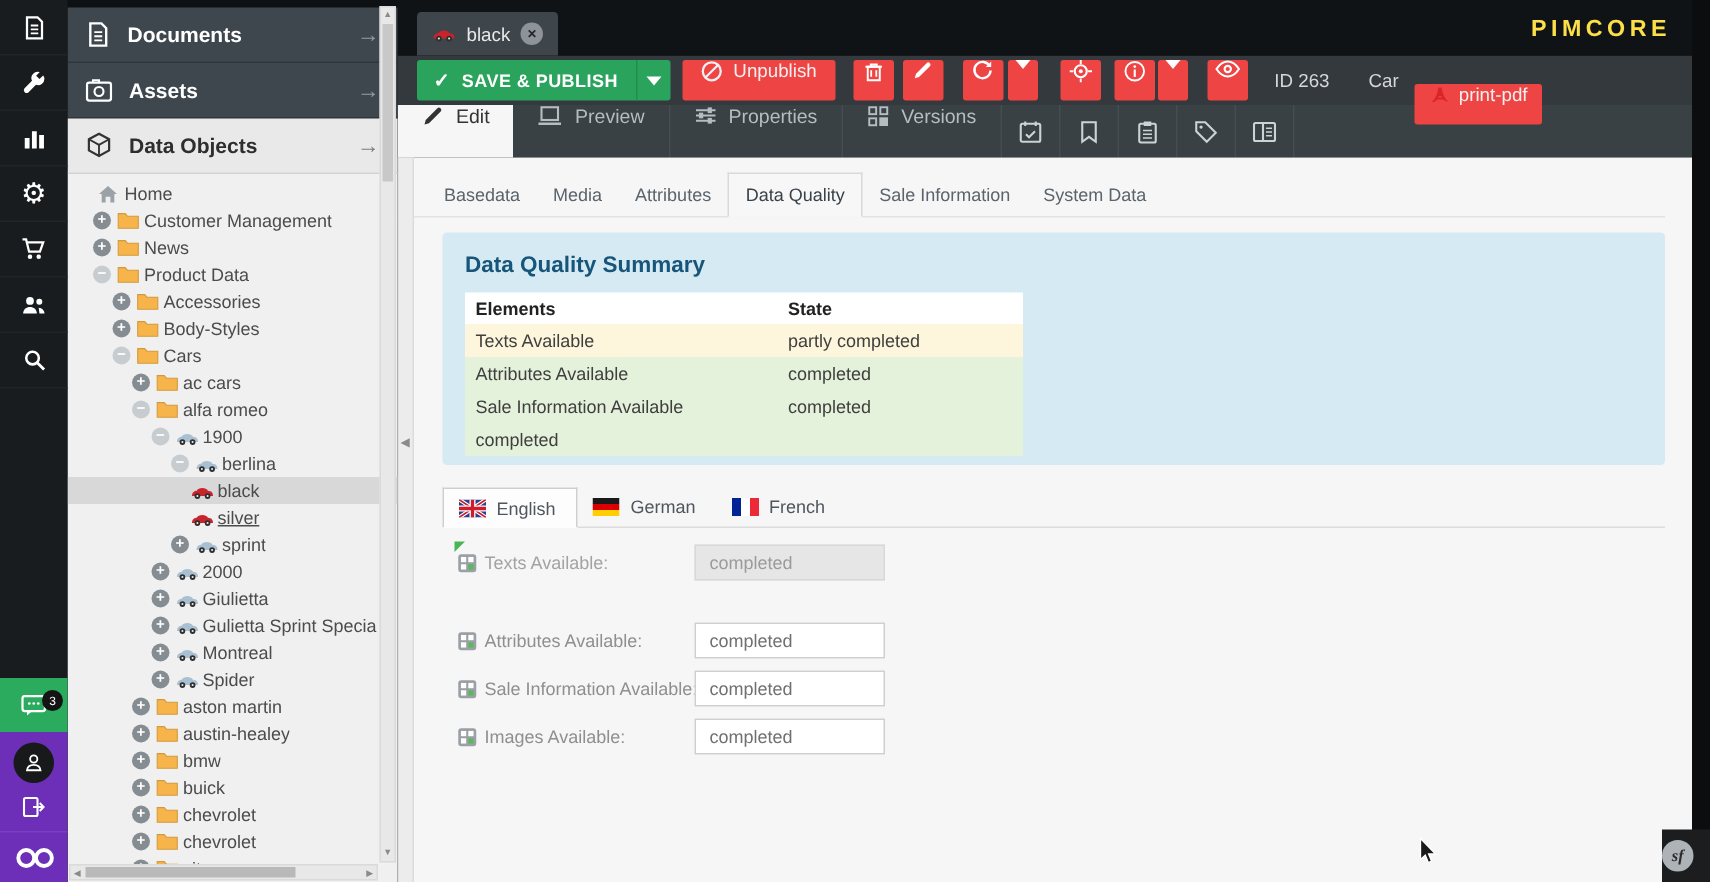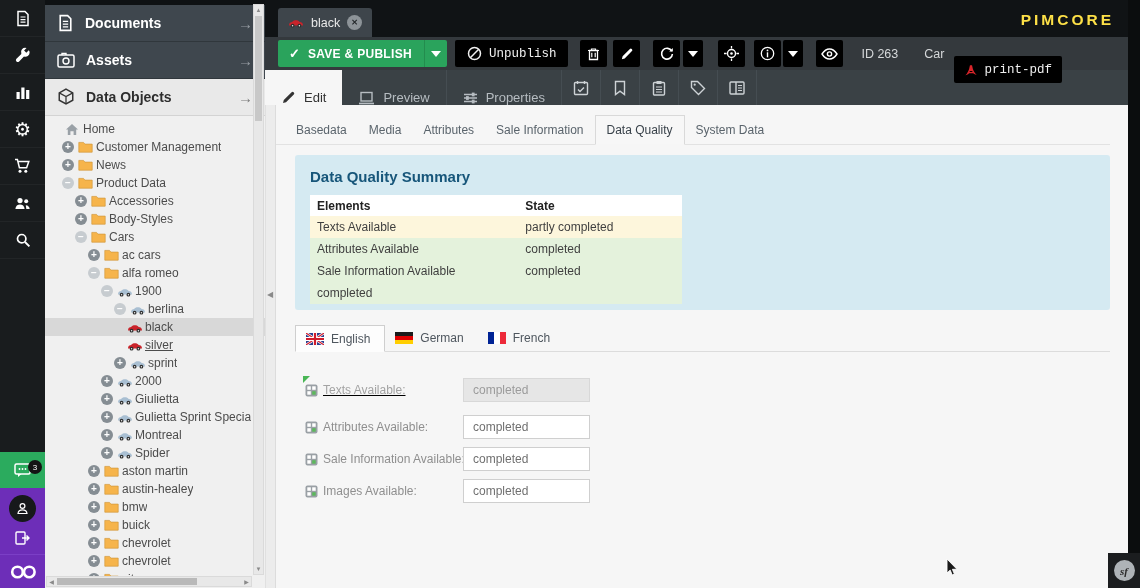--- a/index.html
+++ b/index.html
@@ -55,29 +55,29 @@
   .obj-tab { margin-left:13px; height:29px; background:#3e454b; border-radius:3px 3px 0 0; display:flex; align-items:center; gap:7px; padding:0 10px; color:#e9e9e9; font-size:12.5px; }
   .tab-close { width:15px; height:15px; border-radius:50%; background:#8d9398; color:#23272a; font-size:8px; font-weight:bold; display:flex; align-items:center; justify-content:center; }
   .brand { position:absolute; right:14px; top:11px; color:#fde047; font-size:15.5px; font-weight:bold; letter-spacing:3px; }
 
   .toolbar { height:33px; background:#34393d; display:flex; align-items:center; }
   .btn-save { margin-left:13px; height:27px; background:#2aa35c; border-radius:2px; display:flex; align-items:center; color:#fff; font-weight:bold; font-size:12px; }
   .btn-save .chk { padding:0 8px 0 11px; font-size:13px; }
   .btn-save .lbl { padding-right:12px; letter-spacing:.3px; }
   .btn-save .split { width:23px; height:27px; border-left:1px solid #238c4e; display:flex; align-items:center; justify-content:center; }
   .caret { width:0; height:0; border-left:5px solid transparent; border-right:5px solid transparent; border-top:6px solid #fff; }
-  .btn-dark { height:27px; background:#000000; border-radius:2px; display:flex; align-items:center; justify-content:center; color:#f0f0f0;font-family:Liberation Mono, monospace; }
+  .btn-dark { height:27px; background:#ef4444; border-radius:2px; display:flex; align-items:flex-start; justify-content:center; color:#f0f0f0; }
   .btn-unpublish { margin-left:8px; padding:0 12px; gap:7px; font-size:12.5px; }
   .ibtn { width:27px; }
   .ibtn-sm { width:20px; }
   .tb-text { color:#d5d8da; font-size:12.5px; }
   .btn-pdf { margin-left:10px; padding:0 10px; gap:6px; font-size:12.5px;margin-top:32px; }
 
   .tabrow2 { height:35px; background:#3a4145; display:flex; align-items:stretch; }
-  .tab2 { display:flex; align-items:flex-end; gap:8px; padding:0 16px; font-size:13px; color:#b6bcc1; border-right:1px solid #454d52; }
+  .tab2 { display:flex; align-items:flex-start; gap:8px; padding:0 16px; font-size:13px; color:#b6bcc1; border-right:1px solid #454d52; }
   .tab2.active { background:#f6f6f6; color:#333; border-right:none; }
   .tab2-ibtn { width:39px; display:flex; align-items:center; justify-content:center; color:#cdd2d5; border-right:1px solid #454d52; }
 
   .body-area { position:absolute; left:0; right:0; top:105px; bottom:0; background:#f6f6f6; }
   .subtab-bar { position:absolute; left:0; right:18px; top:10px; height:30px; display:flex; align-items:stretch; padding-left:20px; border-bottom:1px solid #e2e2e2; }
   .subtab { display:flex; align-items:center; padding:0 11px; font-size:12px; color:#5a646c; margin-bottom:0; }
   .subtab.active { border:1px solid #d9d9d9; border-bottom:1px solid #f6f6f6; background:#f7f7f7; margin-bottom:-1px; color:#39424a; }
 
   .dq-panel { position:absolute; left:30px; top:50px; width:815px; height:155px; background:#d5eaf2; border-radius:3px; }
   .dq-title { padding:13px 12px 0 15px; font-size:15px; font-weight:bold; color:#17567a; }
@@ -98,21 +98,21 @@
   .frow { position:absolute; left:0; right:0; height:24px; display:flex; align-items:center; padding-left:10px; }
   .fld-icon { margin-right:5px; display:flex; position:relative; }
   .fld-label { font-size:12px; color:#8f8f8f; white-space:nowrap; }
   .fld-input { position:absolute; left:168px; top:0; width:127px; height:24px; border:1px solid #cfcfcf; background:#fff; font-family:"Liberation Sans",sans-serif; font-size:12px; color:#707070; padding:0 9px; }
   .frow.disabled .fld-input { background:#e6e6e6; border-color:#d8d8d8; color:#9b9b9b; }
   .frow.disabled .fld-label { color:#a3a3a3; }
   .dirty { position:absolute; left:-2px; top:-8px; width:0; height:0; border-top:7px solid #49b655; border-right:7px solid transparent; }
 
   .cursor { position:absolute; left:681px; top:453px; z-index:9; }
 
-  .profiler { position:absolute; right:0; bottom:0; width:32px; height:35px; background:#1b1d1f; display:flex; align-items:center; justify-content:center; z-index:8; }
+  .profiler { position:absolute; right:0; bottom:0; width:32px; height:35px; background:#1b1d1f; display:flex; align-items:center; z-index:8; }
   .sf-circle { width:21px; height:21px; border-radius:50%; background:#aeb3b7; color:#2b2b2b; font-family:"Liberation Serif",serif; font-style:italic; font-size:11px; font-weight:bold; display:flex; align-items:center; justify-content:center; }
 </style>
 </head>
 <body>
 
 <div class="rail">
   <div class="rail-btn">
     <span>
         <svg width="16" height="17" viewBox="0 0 16 17">
           <path d="M3 1.5h7l3 3v11H3z" fill="none" stroke="#fff" stroke-width="1.5"></path>
@@ -645,20 +645,33 @@
             </g>
             <g fill="currentColor">
               <rect x="8.8" y="1.6" width="2.8" height="3.8"></rect>
               <rect x="3" y="5.1" width="2.8" height="3.8"></rect>
               <rect x="8.8" y="8.6" width="2.8" height="3.8"></rect>
             </g>
           </svg>
         </span>
         <span>Properties</span>
       </div>
+      <div class="tab2">
+        <span>
+          <svg width="15" height="15" viewBox="0 0 15 15">
+            <g fill="none" stroke="currentColor" stroke-width="1.3">
+              <rect x="1.5" y="1.5" width="4.6" height="4.6"></rect>
+              <rect x="8.9" y="1.5" width="4.6" height="4.6"></rect>
+              <rect x="1.5" y="8.9" width="4.6" height="4.6"></rect>
+            </g>
+            <rect x="8.2" y="8.2" width="5.8" height="5.8" fill="currentColor"></rect>
+          </svg>
+        </span>
+        <span>Versions</span>
+      </div>
       <div class="tab2-ibtn">
         <span>
           <svg width="16" height="16" viewBox="0 0 16 16">
             <rect x="1.5" y="2.5" width="13" height="12" rx="1" fill="none" stroke="currentColor" stroke-width="1.4"></rect>
             <path d="M4.5 1v3M11.5 1v3" stroke="currentColor" stroke-width="1.4"></path>
             <path d="M5 9.5l2 2 4-4" fill="none" stroke="currentColor" stroke-width="1.4"></path>
           </svg>
         </span>
       </div>
       <div class="tab2-ibtn">
@@ -694,22 +707,22 @@
           </svg>
         </span>
       </div>
     </div>
 
   <div class="body-area">
     <div class="subtab-bar" id="subtab-bar">
         <div class="subtab">Basedata</div>
         <div class="subtab">Media</div>
         <div class="subtab">Attributes</div>
+        <div class="subtab active">Data Quality</div>
         <div class="subtab">Sale Information</div>
-        <div class="subtab active">Data Quality</div>
         <div class="subtab">System Data</div>
       </div>
 
     <div class="dq-panel">
       <div class="dq-title">Data Quality Summary</div>
       <div class="sum-table" id="summary-table">
           <div class="sum-row head">
             <span>Elements</span>
             <span>State</span>
           </div>
@@ -760,21 +773,21 @@
               <rect width="6" height="12" fill="#002395"></rect>
               <rect x="6" width="6" height="12" fill="#fff"></rect>
               <rect x="12" width="6" height="12" fill="#ed2939"></rect>
             </svg>
           </span>
           <span>French</span>
         </div>
       </div>
 
     <div class="fields" id="fields">
-        <div class="frow disabled" style="top: 16px; text-decoration: underline;">
+        <div class="frow disabled" style="top: 1px;">
           <span class="fld-icon">
             <svg width="13" height="13" viewBox="0 0 13 13">
               <rect x="0.5" y="0.5" width="12" height="12" rx="2" fill="#9aa0a5"></rect>
               <rect x="2.3" y="2.3" width="3.5" height="3.5" fill="#fff"></rect>
               <rect x="7.2" y="2.3" width="3.5" height="3.5" fill="#fff"></rect>
               <rect x="2.3" y="7.2" width="3.5" height="3.5" fill="#fff"></rect>
               <rect x="7.2" y="7.2" width="3.5" height="3.5" fill="#5cb85c"></rect>
             </svg>
             <span class="dirty"></span>
           </span>

